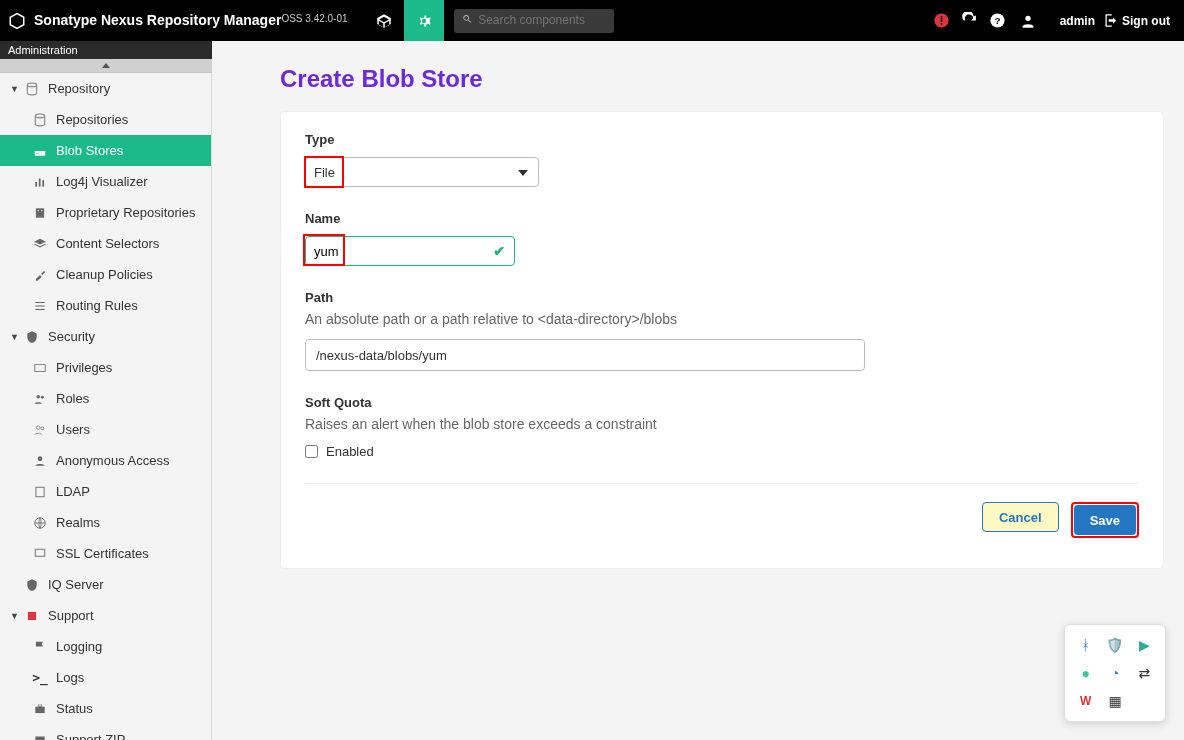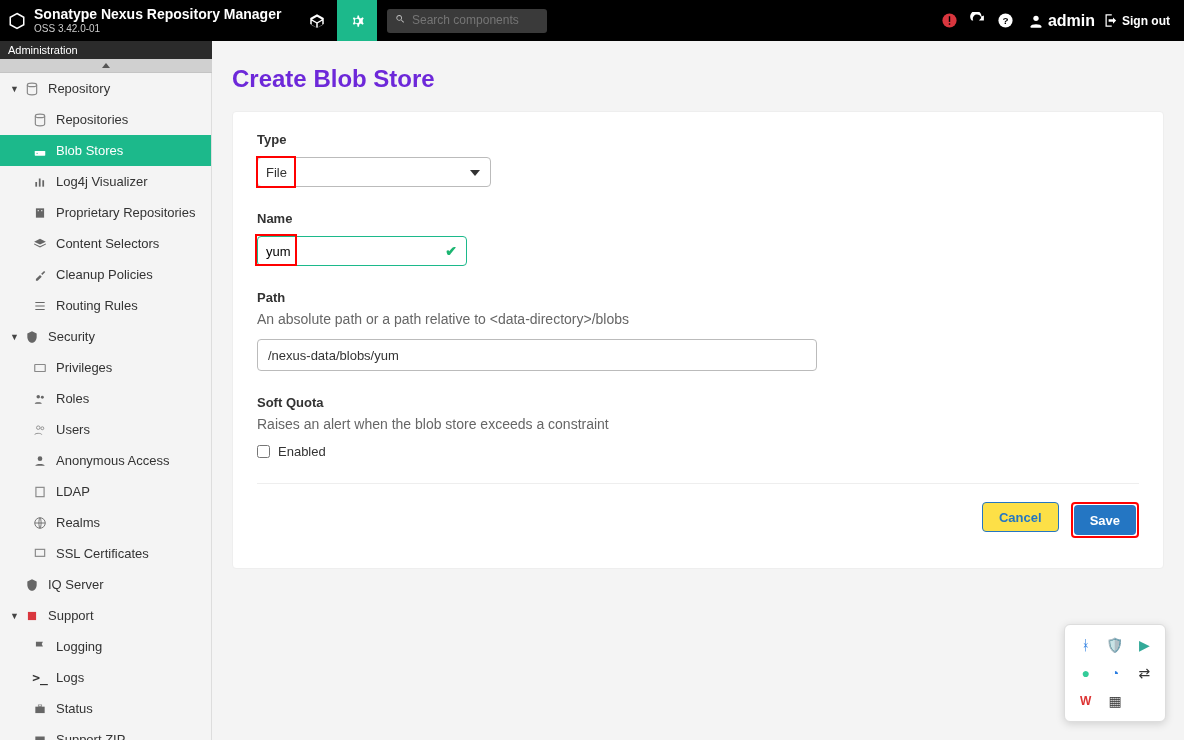--- a/index.html
+++ b/index.html
@@ -1,38 +1,38 @@
 <!DOCTYPE html>
 <html><head>
 <meta charset="utf-8">
 <style>
   * { box-sizing: border-box; margin: 0; padding: 0; }
   body { font-family: "Helvetica Neue", Helvetica, Arial, sans-serif; font-size: 13px; color: #333; background: #f4f4f4; width: 1184px; height: 740px; overflow: hidden; }
   
   
   .header { background: #000; height: 41px; display: flex; align-items: center; color: #fff; padding: 0 0 0 8px; position: relative; }
   .logo-hex { width: 18px; height: 18px; display: inline-flex; align-items: center; justify-content: center; margin-right: 8px; }
-  .app-title-block { display: flex; flex-direction: column; line-height: 1.1; justify-content: center; }
+  .app-title-block { display: flex; flex-direction: row; line-height: 1.1; justify-content: center; }
   .app-title { font-size: 14px; font-weight: 600; }
   .app-version { font-size: 10px; color: #ccc; }
   .nav-btn { width: 40px; height: 41px; display: flex; align-items: center; justify-content: center; cursor: pointer; }
   .nav-btn.active { background: #1cb98b; }
   .search-box { background: #3a3a3a; border-radius: 3px; padding: 4px 8px; display: flex; align-items: flex-start; width: 160px; height: 24px; margin-left: 10px; color: #bbb; font-size: 12px; }
   .search-box input { background: transparent; border: none; outline: none; color: #bbb; margin-left: 6px; width: 100%; font-size: 12px; }
   .spacer { flex: 1; }
   .hdr-icon { width: 28px; height: 41px; display: flex; align-items: center; justify-content: center; color: #fff; cursor: pointer; }
-  .hdr-text { padding: 0 8px; font-size: 16px; font-weight: 600; display: flex; align-items: center; }
+  .hdr-text { padding: 0 8px; font-size: 12px; font-weight: 600; display: flex; align-items: center; gap: 20px; }
   .signout { padding-right: 14px; display:flex; align-items:center; cursor:pointer; font-size:12px; font-weight:600; }
 
   
   .subheader { background: #2b2b2b; height: 18px; color: #fff; font-size: 11px; padding-left: 8px; line-height: 18px; width: 212px; }
   .scroll-up { width: 212px; height: 14px; background: #d0d0d0; border-bottom: 1px solid #c4c4c4; display:flex; align-items:center; justify-content:center;}
   .scroll-up:after { content:""; border-left:4px solid transparent; border-right:4px solid transparent; border-bottom:5px solid #555; }
   
-  .columns { display: flex; height: calc(100% - 41px); }
+  .columns { display: flex; height: calc(100% - 41px); gap: 48px; }
   
   
   .sidebar { width: 212px; background: #f4f4f4; border-right: 1px solid #ddd; overflow-y: auto; }
   .tree-item { display: flex; align-items: center; height: 31px; padding-left: 10px; cursor: pointer; font-size: 13px; color: #333; }
   .tree-item.group { font-weight: 400; }
   .tree-item.leaf { padding-left: 32px; color: #333; }
   .tree-item.active { background: #1cb98b; color: #fff; }
   .tree-icon { width: 16px; height: 16px; margin-right: 8px; display: inline-flex; align-items:center; justify-content:center; color:#555; flex-shrink:0;}
   .tree-item.active .tree-icon { color: #fff; }
   .expander { width: 10px; margin-right: 4px; color: #444; font-size:9px;}
@@ -49,21 +49,21 @@
   .highlight-box { position: absolute; border: 2px solid #ff0000; pointer-events: none; }
   .text-input { width: 210px; height: 30px; border: 1px solid #1cb98b; border-radius: 4px; padding: 0 8px; outline: none; font-size:13px; position:relative;}
   .input-wrap { position: relative; width: 210px; }
   .check-icon { position:absolute; right:10px; top:7px; color:#1cb571; font-weight:bold; font-size:14px;}
   .path-input { width: 560px; height: 32px; border: 1px solid #bbb; border-radius: 4px; padding: 0 10px; outline: none; font-size: 13px; color:#333;}
   .checkbox-row { display:flex; align-items:center; font-size:13px; color:#333;}
   .checkbox-row input { margin-right: 8px; width:13px; height:13px;}
   .divider { border-top:1px solid #eee; margin: 18px 0 18px 0;}
   .btn-row { display:flex; justify-content:flex-end; gap:12px; padding-bottom:10px;}
   .btn { height: 30px; padding: 0 16px; border-radius: 4px; font-size: 13px; font-weight: 600; cursor: pointer; display:flex; align-items:center;}
-  .btn-cancel { background:#fde047; color:#2476c3; border:1px solid #2476c3; }
+  .btn-cancel { background:#fef9c3; color:#2476c3; border:1px solid #2476c3; }
   .btn-save { background:#2476c3; color:#fff; border:none; }
   .save-outline { border:2px solid #ff0000; border-radius:4px; padding:1px;}
   
   
   .tray { position:absolute; right:18px; bottom:18px; width:102px; height:98px; background:#fff; border:1px solid #ddd; border-radius:6px; box-shadow:0 2px 8px rgba(0,0,0,0.15); display:grid; grid-template-columns: repeat(3, 1fr); grid-template-rows: repeat(3,1fr); padding:8px; gap:4px;}
   .tray-item { display:flex; align-items:center; justify-content:center; font-size:14px;}
 </style>
 </head>
 <body>
 

